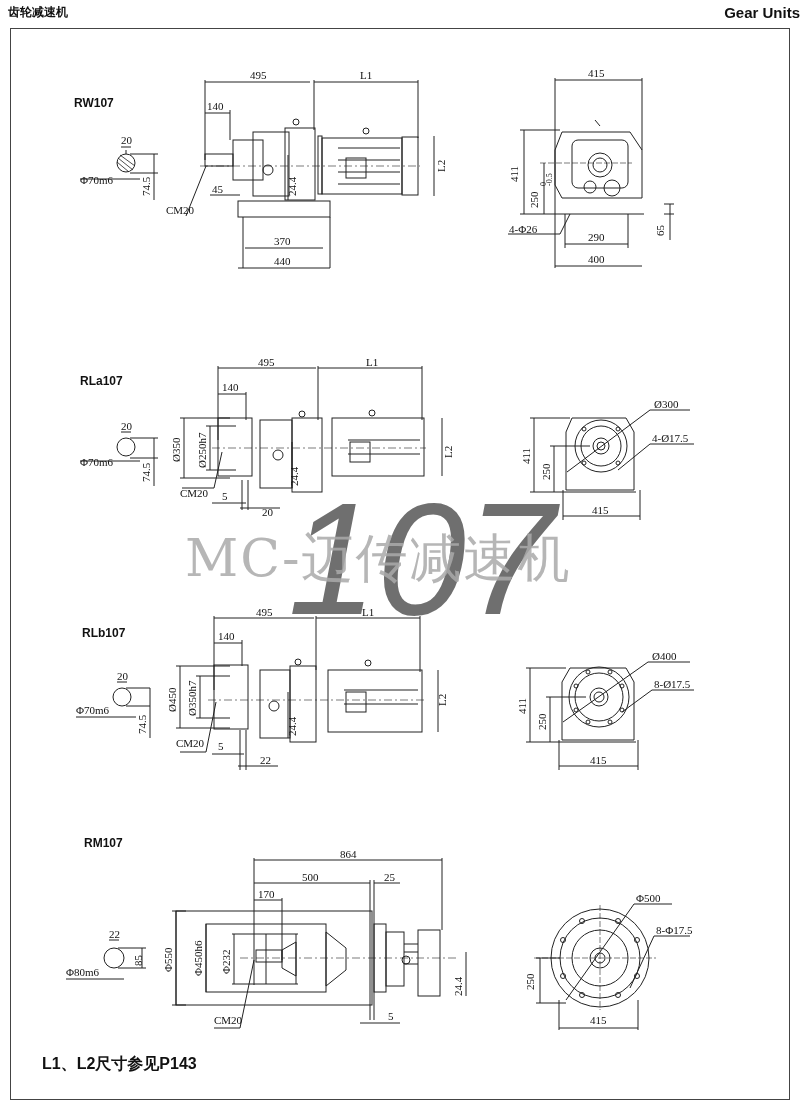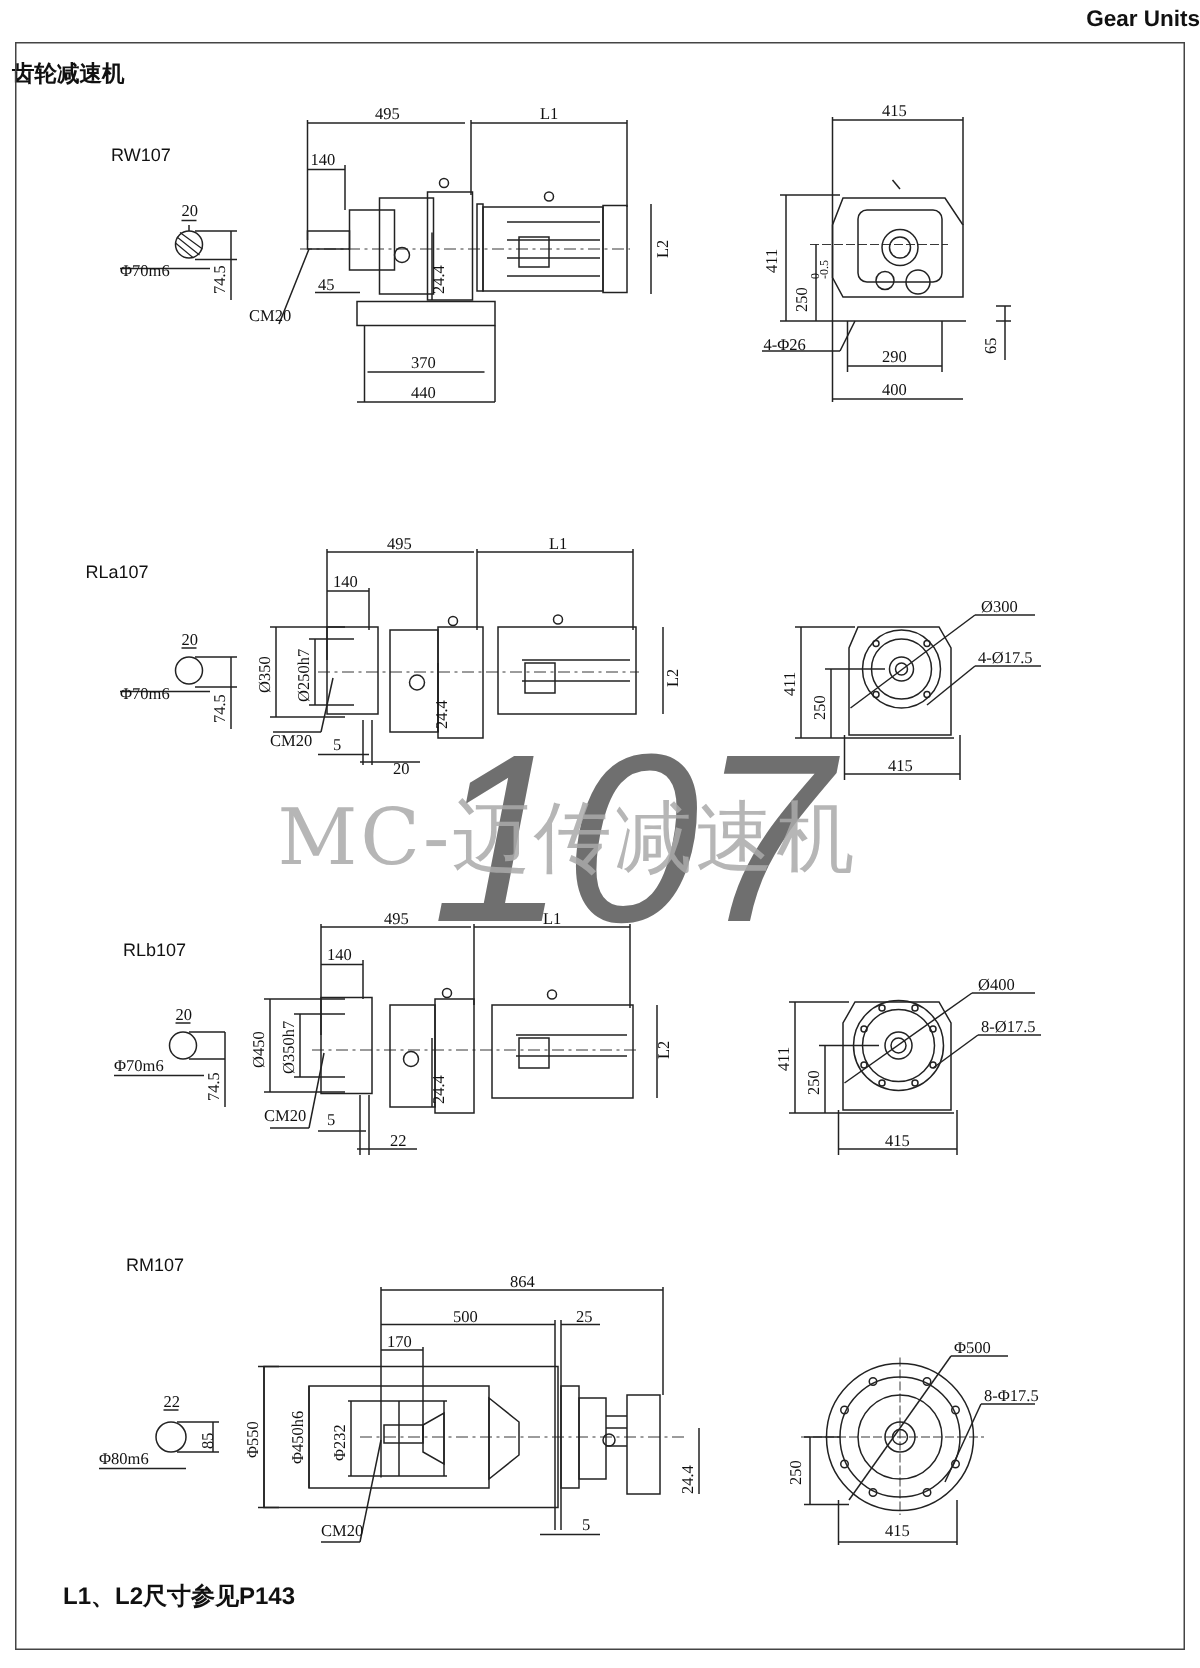--- a/index.html
+++ b/index.html
@@ -1,35 +1,35 @@
 <!DOCTYPE html>
 <html><head>
 <meta charset="utf-8">
 <style>
   html,body{margin:0;padding:0;background:#fff;}
   body{width:800px;height:1112px;position:relative;overflow:hidden;font-family:"Liberation Sans",sans-serif;color:#111;}
-  .hdr-left{position:absolute;left:8px;top:4px;font-size:15px;font-weight:bold;margin-top:36px;}
+  .hdr-left{position:absolute;left:8px;top:4px;font-size:12px;font-weight:bold;}
   .hdr-center{position:absolute;left:0;width:800px;top:4px;text-align:right;font-size:15px;font-weight:bold;}
   .frame{position:absolute;left:10px;top:28px;width:780px;height:1072px;border:1.5px solid #444;box-sizing:border-box;}
-  .model{position:absolute;font-size:12px;font-weight:normal;padding-left:16px;}
+  .model{position:absolute;font-size:12px;font-weight:bold;padding-left:16px;}
   .note{position:absolute;left:42px;top:1054px;font-size:16px;font-weight:bold;}
   svg.draw{position:absolute;left:0;top:0;}
   svg text{font-family:"Liberation Serif",serif;font-size:11px;fill:#111;}
   .wm-text{position:absolute;left:185px;top:500px;font-family:"DejaVu Serif",serif;font-size:52px;color:#aaa;letter-spacing:2px;opacity:.85;margin-top:24px;}
   .wm-num{position:absolute;left:288px;top:479px;font-family:"Liberation Sans",sans-serif;font-style:italic;font-size:160px;color:#404040;opacity:.75;line-height:1;}
 </style>
 </head>
 <body>
 
 <div class="hdr-left">齿轮减速机</div>
 <div class="hdr-center">Gear Units</div>
 <div class="frame"></div>
 
 <div class="model" style="left:58px;top:96px">RW107</div>
-<div class="model" style="left:41px;top:374px">RLa107</div>
+<div class="model" style="left:64px;top:374px">RLa107</div>
 <div class="model" style="left:66px;top:626px">RLb107</div>
 <div class="model" style="left:68px;top:836px">RM107</div>
 
 <svg class="draw" width="800" height="1112" viewBox="0 0 800 1112">
   <g stroke="#222" stroke-width="1" fill="none">
 
     <g>
       <circle cx="126" cy="163" r="9"></circle>
       <path d="M118 158 L133 170 M120 155 L135 166 M117 162 L129 172" stroke-width=".8"></path>
       <line x1="121" y1="147" x2="131" y2="147"></line>

